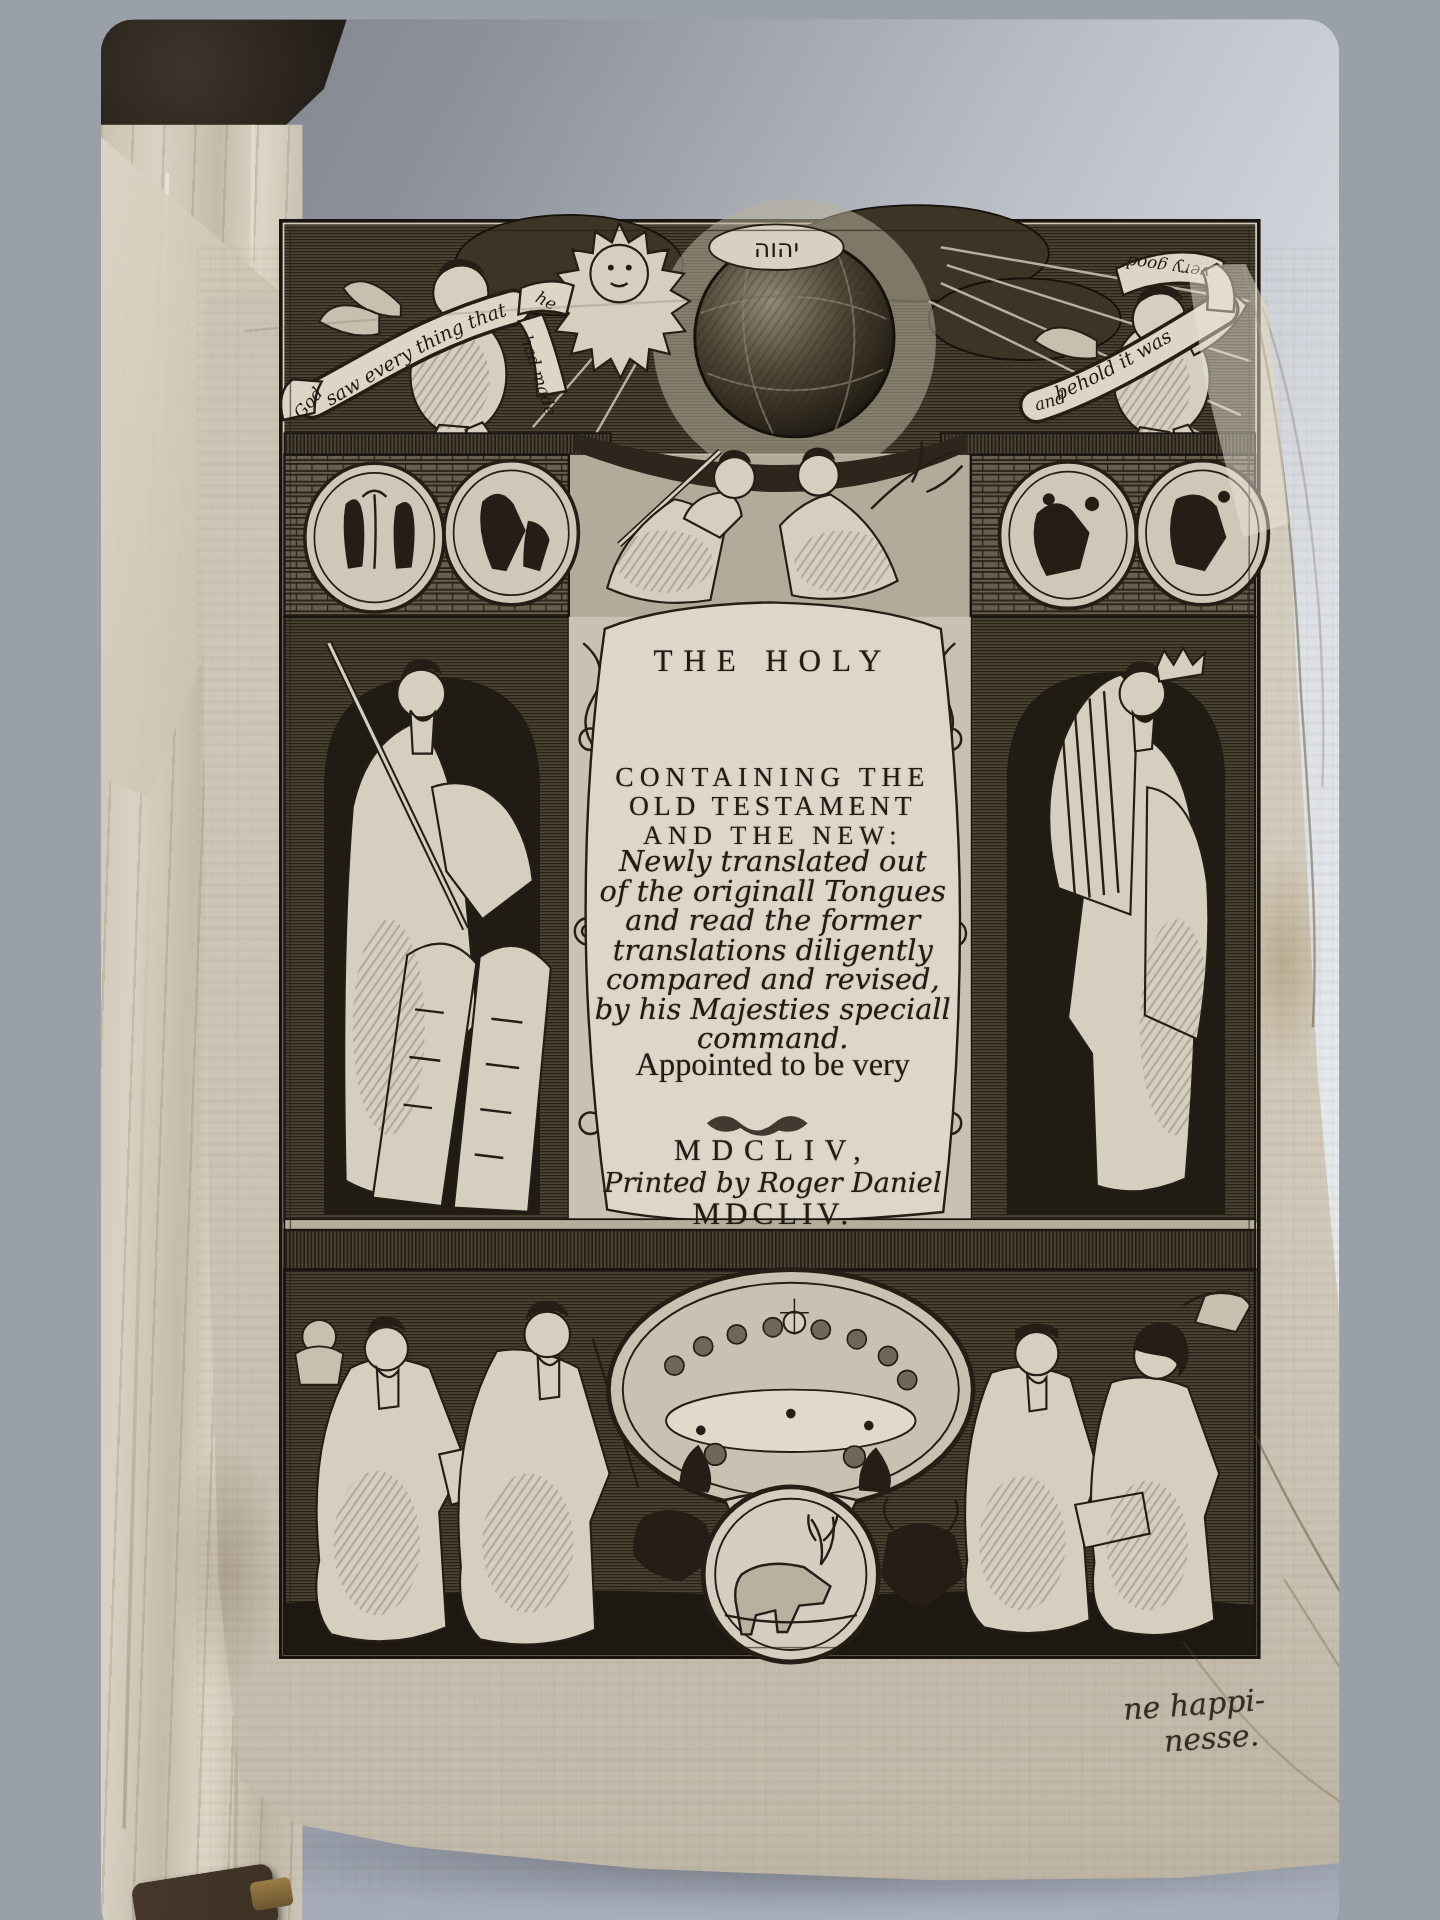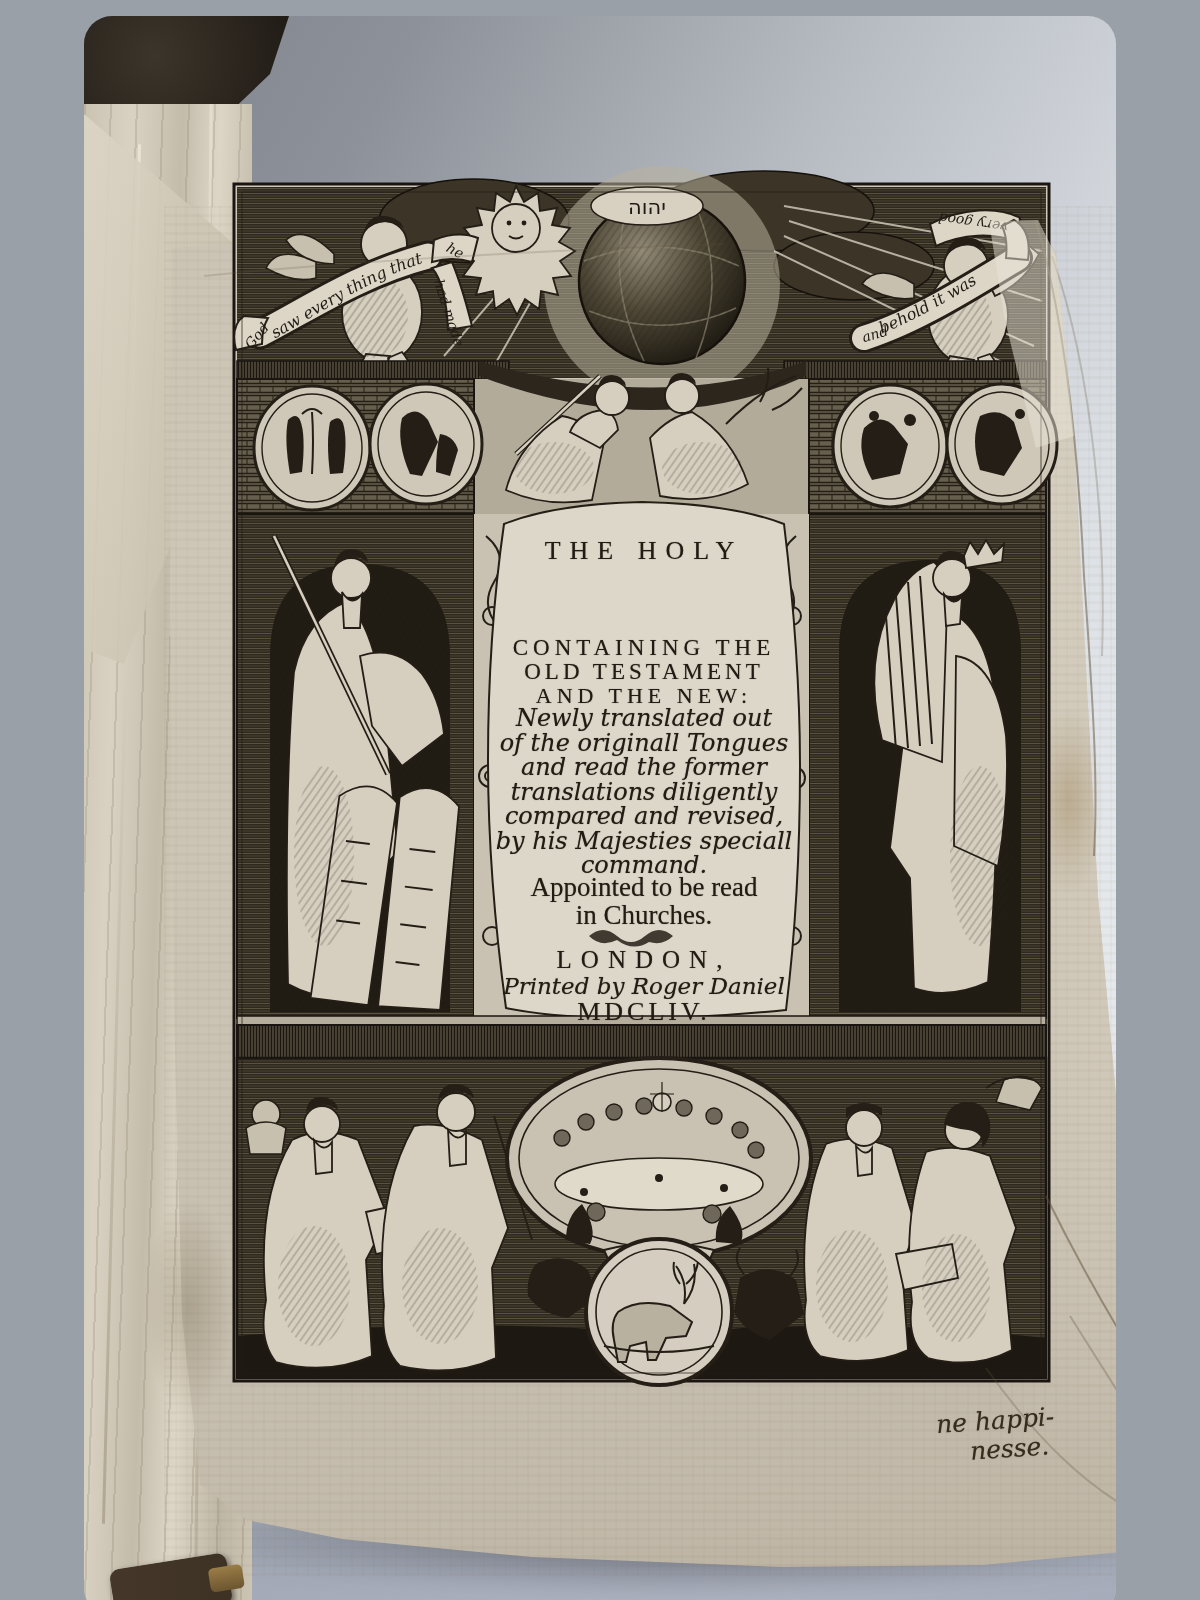--- a/index.html
+++ b/index.html
@@ -433,24 +433,23 @@
   <div class="t" style="top:690px;font-size:24px;line-height:24.5px;text-align:center;">
     <div class="scriptline">Newly translated out</div>
     <div class="scriptline">of the originall Tongues</div>
     <div class="scriptline">and read the former</div>
     <div class="scriptline">translations diligently</div>
     <div class="scriptline">compared and revised,</div>
     <div class="scriptline">by his Majesties speciall</div>
     <div class="scriptline">command.</div>
   </div>
 
-  <div class="t" style="top:856px;font-size:27px;">Appointed to be read</div>
-  <div class="t" style="top:884px;font-size:27px;">in Churches.</div>
-
-  <div class="t" style="top:930px;font-size:25px;letter-spacing:9px;">LONDON,</div>
+  <div class="t" style="top:856px;font-size:27px;">Appointed to be very</div>
+
+  <div class="t" style="top:930px;font-size:25px;letter-spacing:9px;">MDCLIV,</div>
   <div class="t" style="top:981px;font-size:26px;letter-spacing:4px;">MDCLIV.</div>
   <div class="t scriptline" style="top:957px;font-size:23px;">Printed by Roger Daniel</div>
 
   <div class="hand" style="left:852px;top:1390px;font-size:25px;transform:rotate(-4deg);">ne happi-</div>
   <div class="hand" style="left:886px;top:1418px;font-size:25px;transform:rotate(-4deg);">nesse.</div>
 
   <div class="clasp">
       <div class="tip"></div>
     </div>
 </div>

